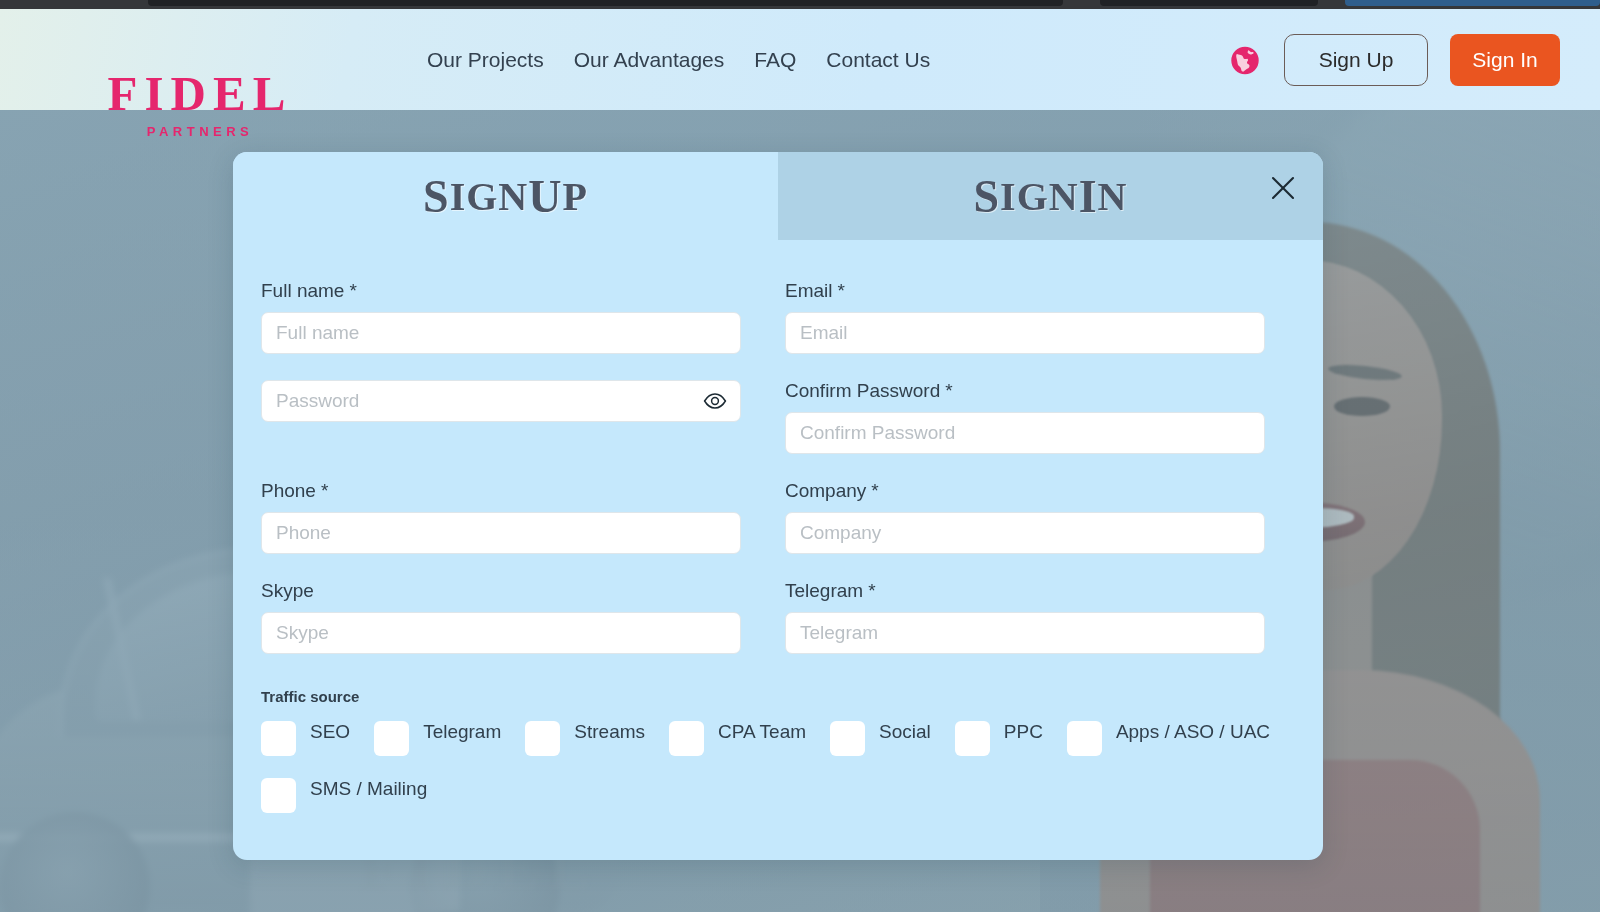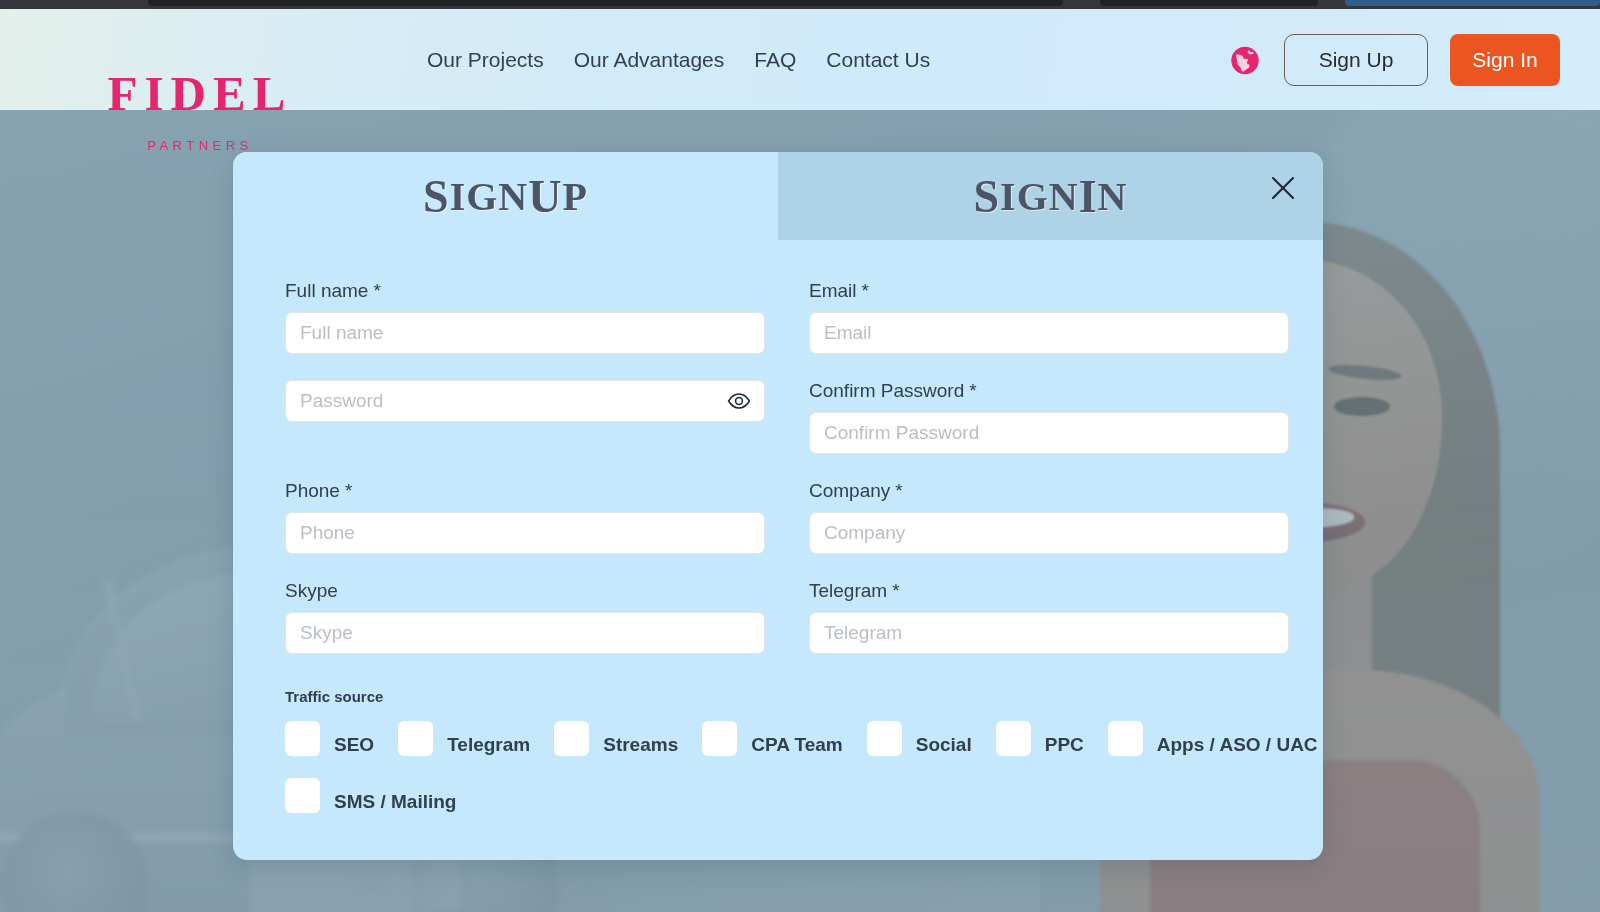--- a/index.html
+++ b/index.html
@@ -264,23 +264,23 @@
   #brand-logo .brand-word {
     font-family: "Liberation Serif", serif;
     font-size: 49px;
     font-weight: bold;
     letter-spacing: 7px;
     color: #e5266d;
     line-height: 1;
     margin-top: 44px;
   }
   #brand-logo .brand-sub {
-    margin-top: 20px;
+    margin-top: 6px;
     font-size: 13px;
-    font-weight: normal;
+    font-weight: bold;
     letter-spacing: 4.5px;
     color: #e5266d;
   }
 
   #main-nav {
     position: absolute;
     left: 427px;
     display: flex;
     align-items: center;
     gap: 30px;
@@ -356,21 +356,21 @@
   #close-modal {
     position: absolute;
     right: 18px; top: 14px;
     width: 44px; height: 44px;
     display: flex; align-items: center; justify-content: center;
     cursor: pointer;
     z-index: 5;
   }
 
   #signup-form {
-    padding: 40px 42px 0 52px;
+    padding: 40px 42px 0 28px;
   }
   .form-grid {
     display: grid;
     grid-template-columns: 480px 480px;
     column-gap: 44px;
     row-gap: 0;
   }
   .field { margin-bottom: 26px; }
   .field-label {
     font-size: 19px;
@@ -409,24 +409,23 @@
     margin-bottom: 16px;
   }
   .checkbox-row {
     display: flex;
     align-items: center;
     flex-wrap: nowrap;
     margin-bottom: 22px;
   }
   .checkbox-item {
     display: flex;
-    align-items: flex-end;
+    align-items: flex-start;
     margin-right: 24px;
     cursor: pointer;
-    font-weight: bold;
   }
   .checkbox-box {
     width: 35px; height: 35px;
     background: #fff;
     border-radius: 6px;
     flex: none;
   }
   .checkbox-label {
     margin-left: 14px;
     font-size: 19px;

